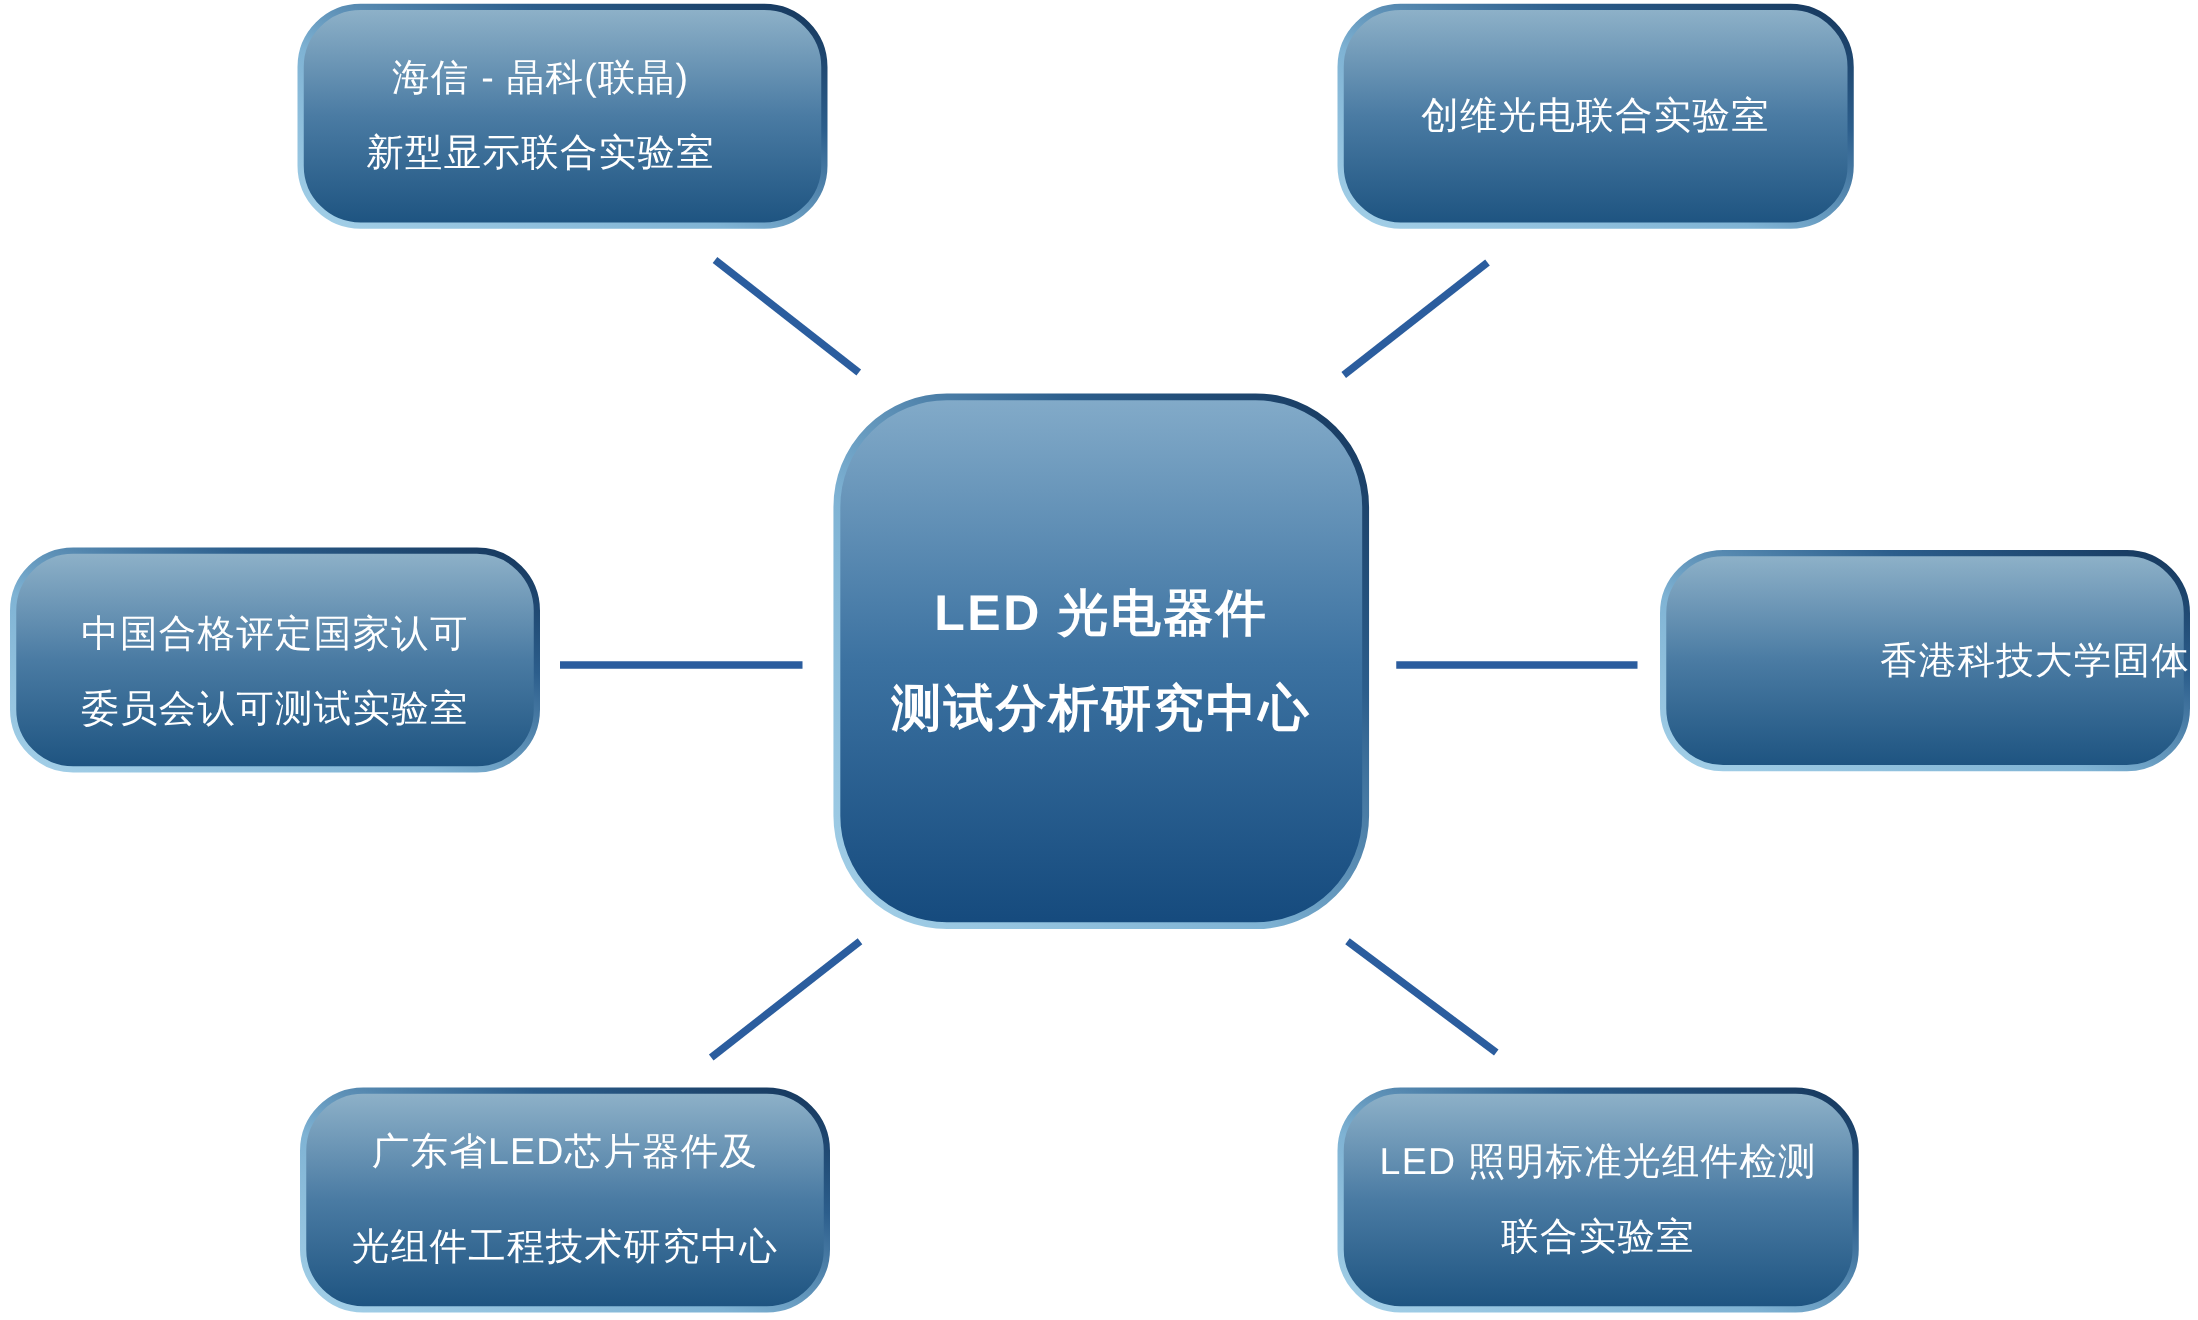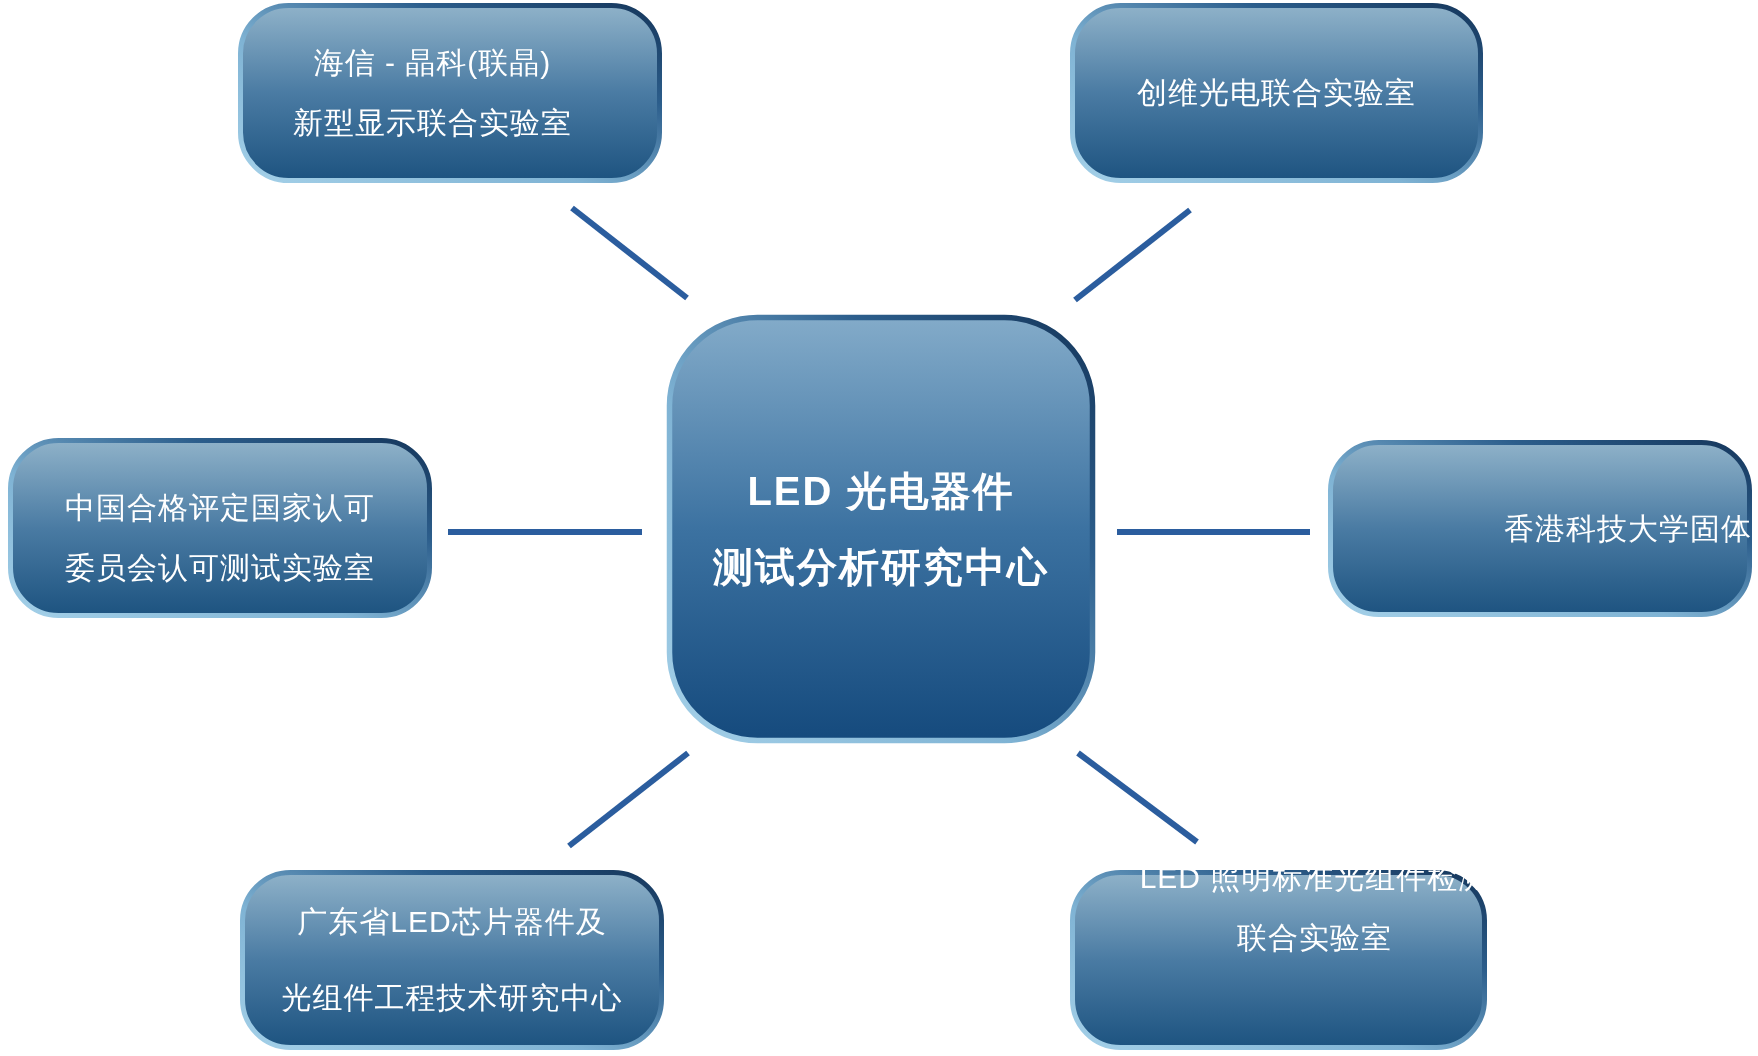--- a/index.html
+++ b/index.html
@@ -39,21 +39,21 @@
     font-weight: bold;
     line-height: 76px;
     letter-spacing: 2px;
   }
   
   .pos-tl { left: 238px; top: 3px;   width: 389px; height: 180px; }
   .pos-tr { left: 1070px; top: 3px;  width: 413px; height: 180px; }
   .pos-ml { left: 8px;   top: 438px; width: 424px; height: 200px; }
   .pos-mr { left: 1328px; top: 440px; width: 424px; height: 177px; align-items: flex-end; }
   .pos-bl { left: 240px; top: 870px; width: 424px; height: 180px; gap: 16px; }
-  .pos-br { left: 1070px; top: 818px; width: 417px; height: 180px; margin-left: 36px; }
+  .pos-br { left: 1070px; top: 870px; width: 417px; height: 180px; }
   .pos-c  { left: 667px; top: 315px; width: 428px; height: 428px; }
 </style>
 </head>
 <body>
 
 <div class="canvas">
 
   <svg class="diagram-svg" viewBox="0 0 1758 1056" xmlns="http://www.w3.org/2000/svg">
     <defs>
       <linearGradient id="boxFill" x1="0" y1="0" x2="0" y2="1">

